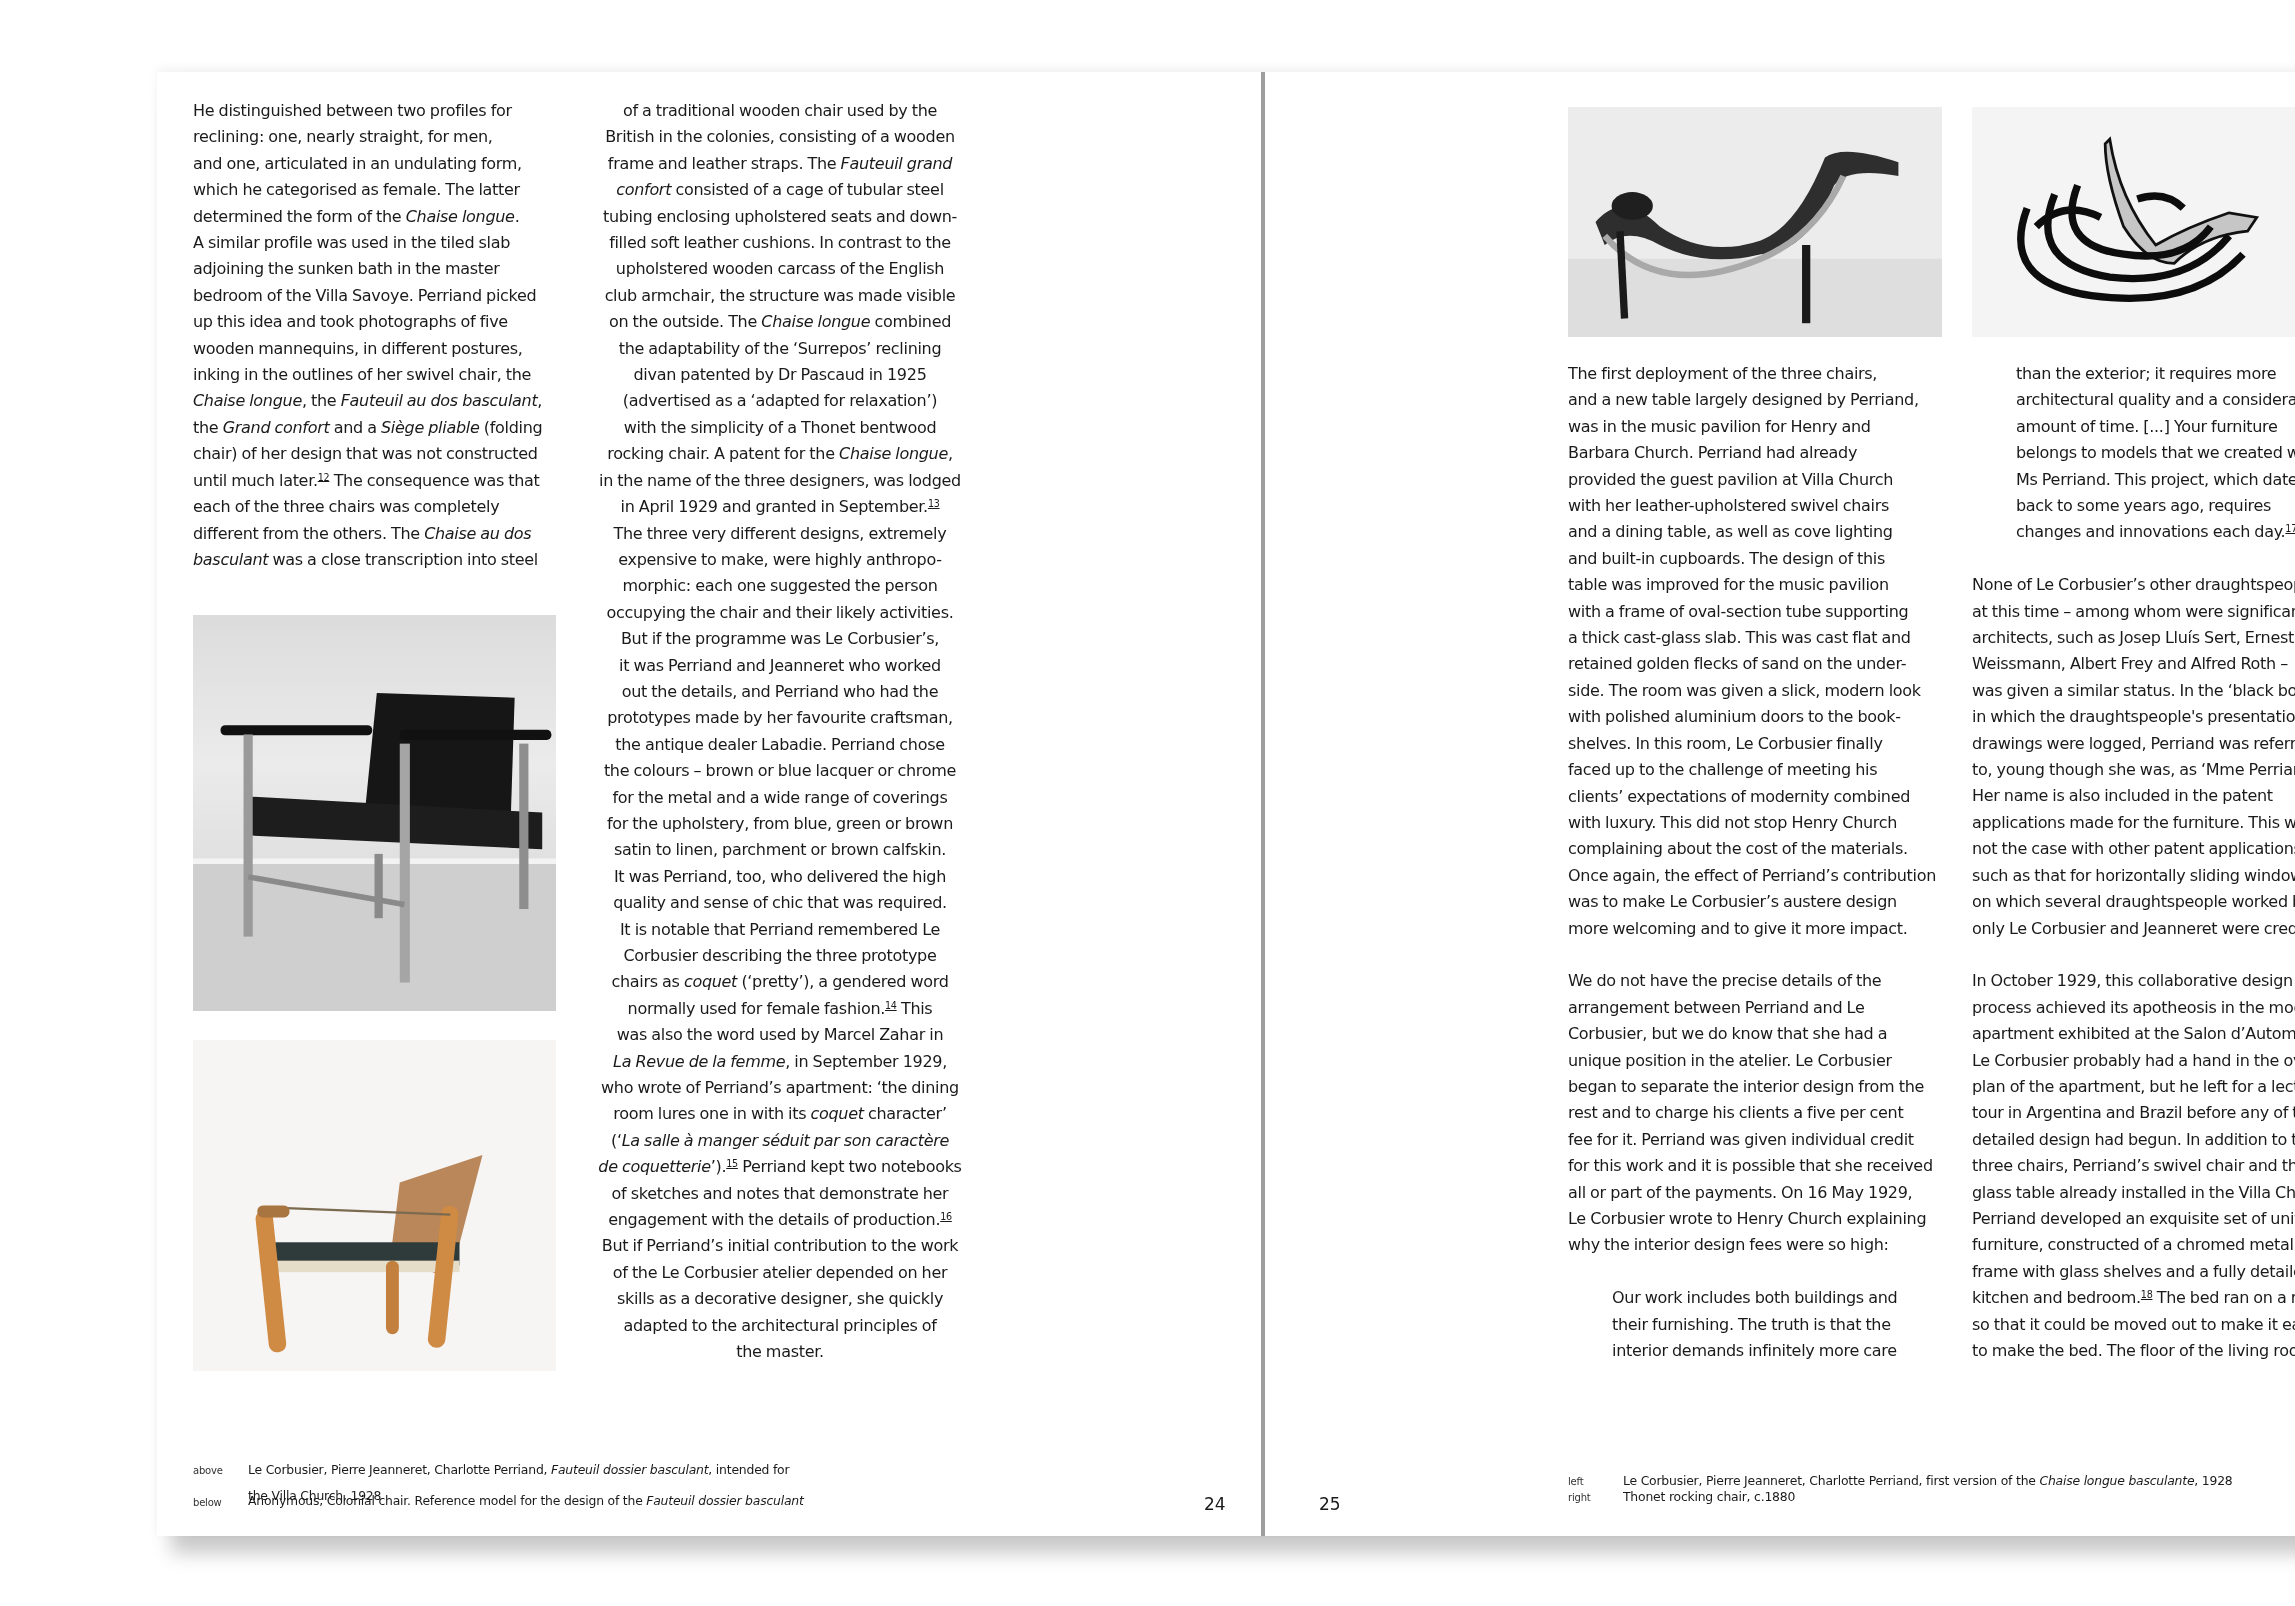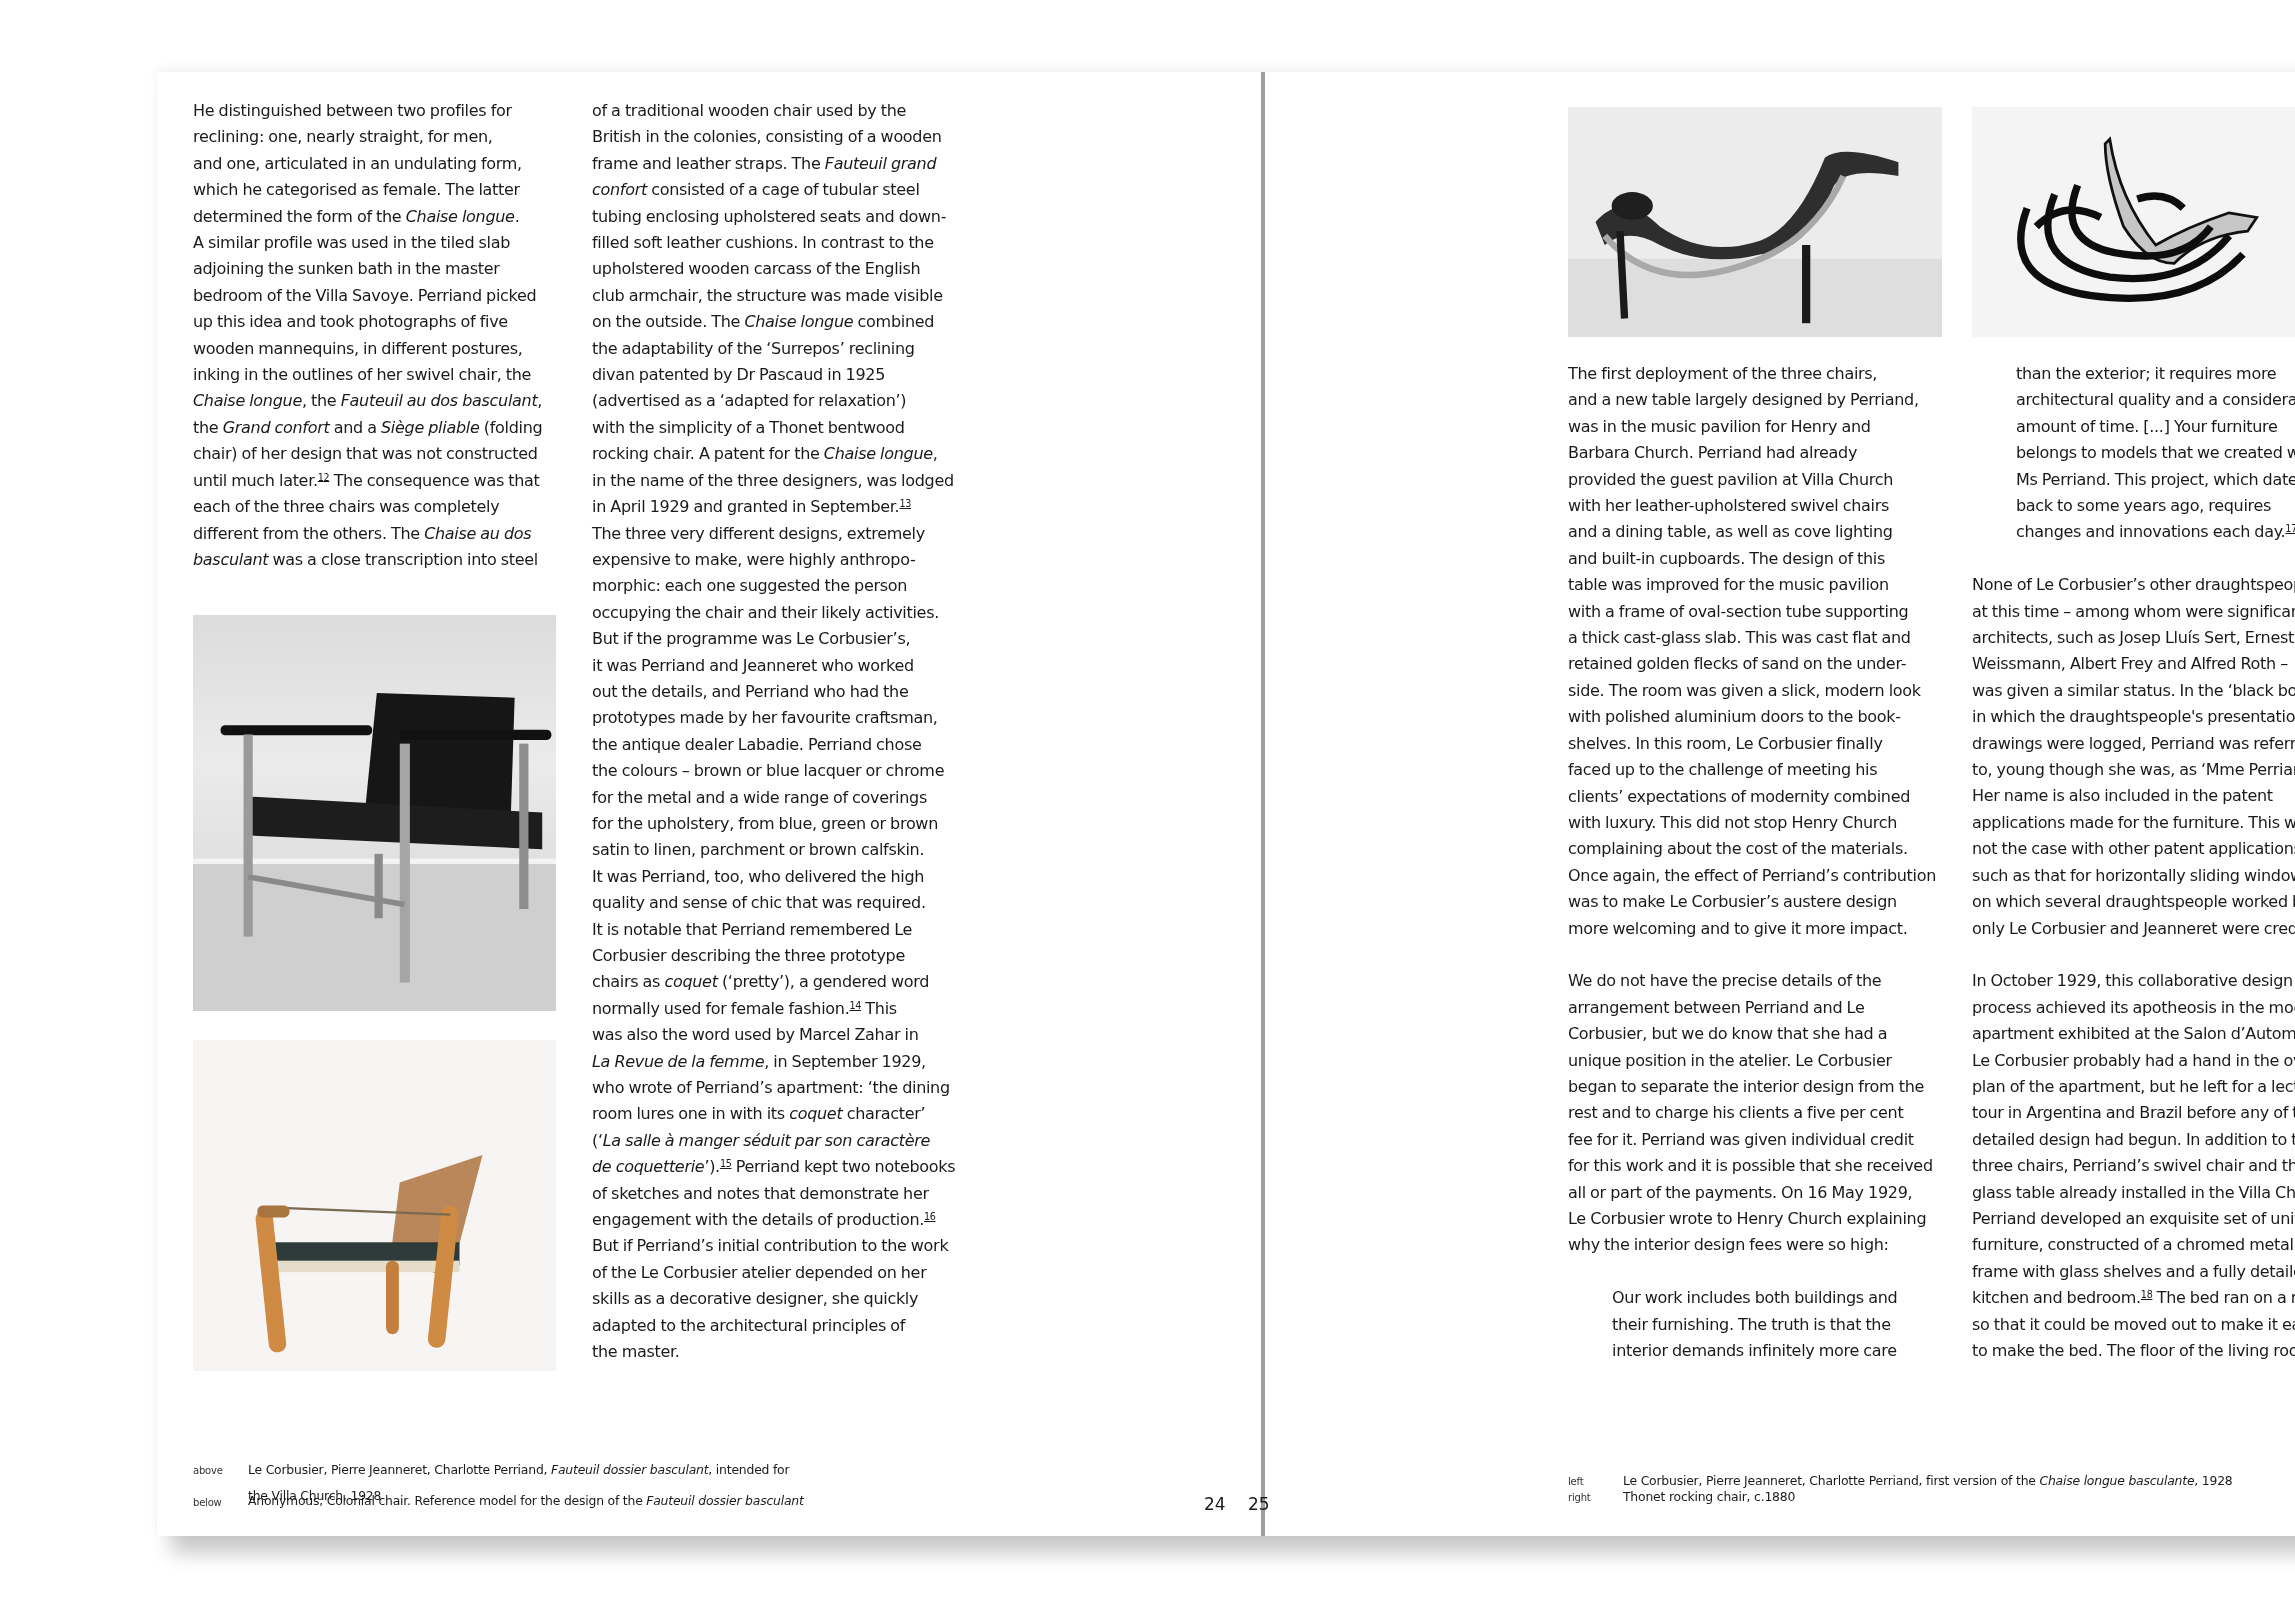--- a/index.html
+++ b/index.html
@@ -55,21 +55,21 @@
       <span class="line">inking in the outlines of her swivel chair, the</span>
       <span class="line"><em>Chaise longue</em>, the <em>Fauteuil au dos basculant</em>,</span>
       <span class="line">the <em>Grand confort</em> and a <em>Siège pliable</em> (folding</span>
       <span class="line">chair) of her design that was not constructed</span>
       <span class="line">until much later.<sup>12</sup> The consequence was that</span>
       <span class="line">each of the three chairs was completely</span>
       <span class="line">different from the others. The <em>Chaise au dos</em></span>
       <span class="line"><em>basculant</em> was a close transcription into steel</span>
     </p>
   </div>
-<div class="col" id="l-col2" style="left:592px; top:98px; width:376px;">
+<div class="col" id="l-col2" style="left:592px; top:98px; width:376px;text-align:center;">
     <p>
       <span class="line">of a traditional wooden chair used by the</span>
       <span class="line">British in the colonies, consisting of a wooden</span>
       <span class="line">frame and leather straps. The <em>Fauteuil grand</em></span>
       <span class="line"><em>confort</em> consisted of a cage of tubular steel</span>
       <span class="line">tubing enclosing upholstered seats and down-</span>
       <span class="line">filled soft leather cushions. In contrast to the</span>
       <span class="line">upholstered wooden carcass of the English</span>
       <span class="line">club armchair, the structure was made visible</span>
       <span class="line">on the outside. The <em>Chaise longue</em> combined</span>
@@ -272,21 +272,21 @@
       <span class="line">glass table already installed in the Villa Church,</span>
       <span class="line">Perriand developed an exquisite set of unit</span>
       <span class="line">furniture, constructed of a chromed metal</span>
       <span class="line">frame with glass shelves and a fully detailed</span>
       <span class="line">kitchen and bedroom.<sup>18</sup> The bed ran on a rail</span>
       <span class="line">so that it could be moved out to make it easier</span>
       <span class="line">to make the bed. The floor of the living room</span>
     </p>
   </div>
 
-<div class="folio" style="left:1248px; top:1494px;text-align:right;">25</div>
+<div class="folio" style="left:1319px; top:1494px;text-align:right;">25</div>
 
 <div class="caption" id="r-cap" style="left:1568px; top:1473px; width:780px; height:41px;">
     <span class="tag" style="top: 1.4px;">left</span>
     <span class="txt" style="top: 0px;">Le Corbusier, Pierre Jeanneret, Charlotte Perriand, first version of the <em>Chaise longue basculante</em>, 1928</span>
     <span class="tag" style="top: 17px;">right</span>
     <span class="txt" style="top: 15.6px;">Thonet rocking chair, c.1880</span>
   </div>
 
 
 </body></html>

